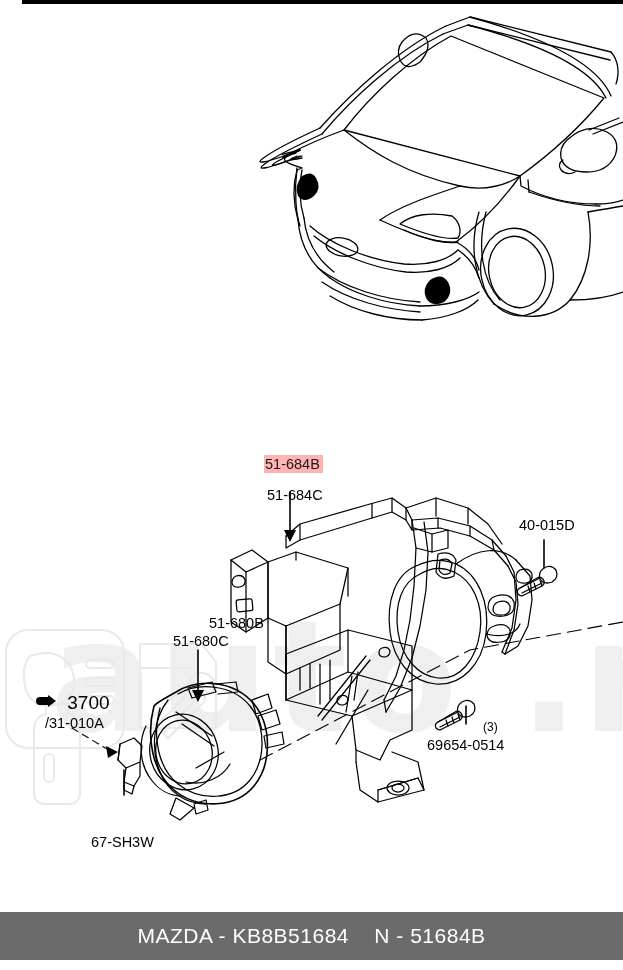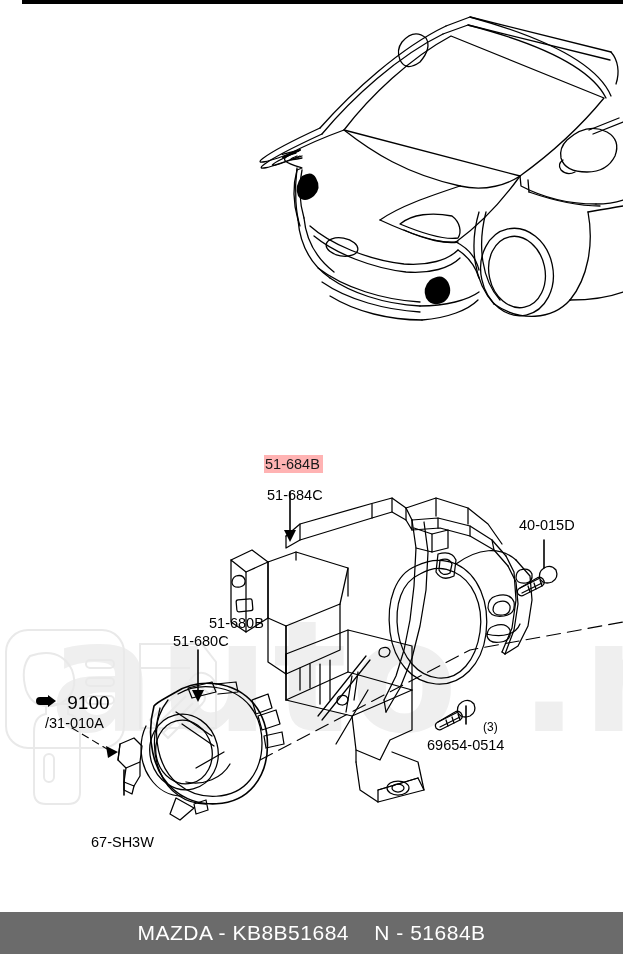--- a/index.html
+++ b/index.html
@@ -35,21 +35,21 @@
     letter-spacing:0px;
   }
   .label.small{font-size:12px;}
   .label .hl{
     background:#ffb3b3;color:#1a1a1a;padding:1px 3px 1px 1px;display:inline-block;
   }
   .label .plain{display:inline-block;padding:1px 3px;}
 
   
   .footer{
-    position:absolute;left:0;top:912px;width:623px;height:42px;
+    position:absolute;left:0;top:912px;width:623px;height:48px;
     background:#6b6b6b;color:#ffffff;
     display:flex;align-items:center;justify-content:center;
   }
   .footer .ftxt{
     font-family:"Liberation Sans", sans-serif;
     font-size:21px;letter-spacing:0.5px;white-space:pre;
   }
   .footer-notch{position:absolute;left:22px;top:912px;width:601px;height:3px;background:#000;}
 </style>
 </head>
@@ -332,21 +332,21 @@
   </div>
 
   <div class="label" style="left:88px;top:797px;margin-top:36px;">
     <span class="plain">67-SH3W</span>
   </div>
 
   <div class="label" style="left:34px;top:692px;font-size:19px;">
     <svg width="26" height="16" viewBox="0 0 26 16" style="vertical-align:-2px;">
       <path d="M2 6 q0 -4 4 -4 h8 v-2 l8 6 l-8 6 v-2 h-8 q-4 0 -4 -4 z" fill="#000"></path>
     </svg>
-    <span style="display:inline-block;padding:0 2px;">9100</span>
+    <span style="display:inline-block;padding:0 2px;">3700</span>
   </div>
   <div class="label" style="left:42px;top:714px;">
     <span class="plain">/31-010A</span>
   </div>
 
   <div class="footer-notch"></div>
   <div class="footer">
     <span class="ftxt">MAZDA - KB8B51684    N - 51684B</span>
   </div>
 

